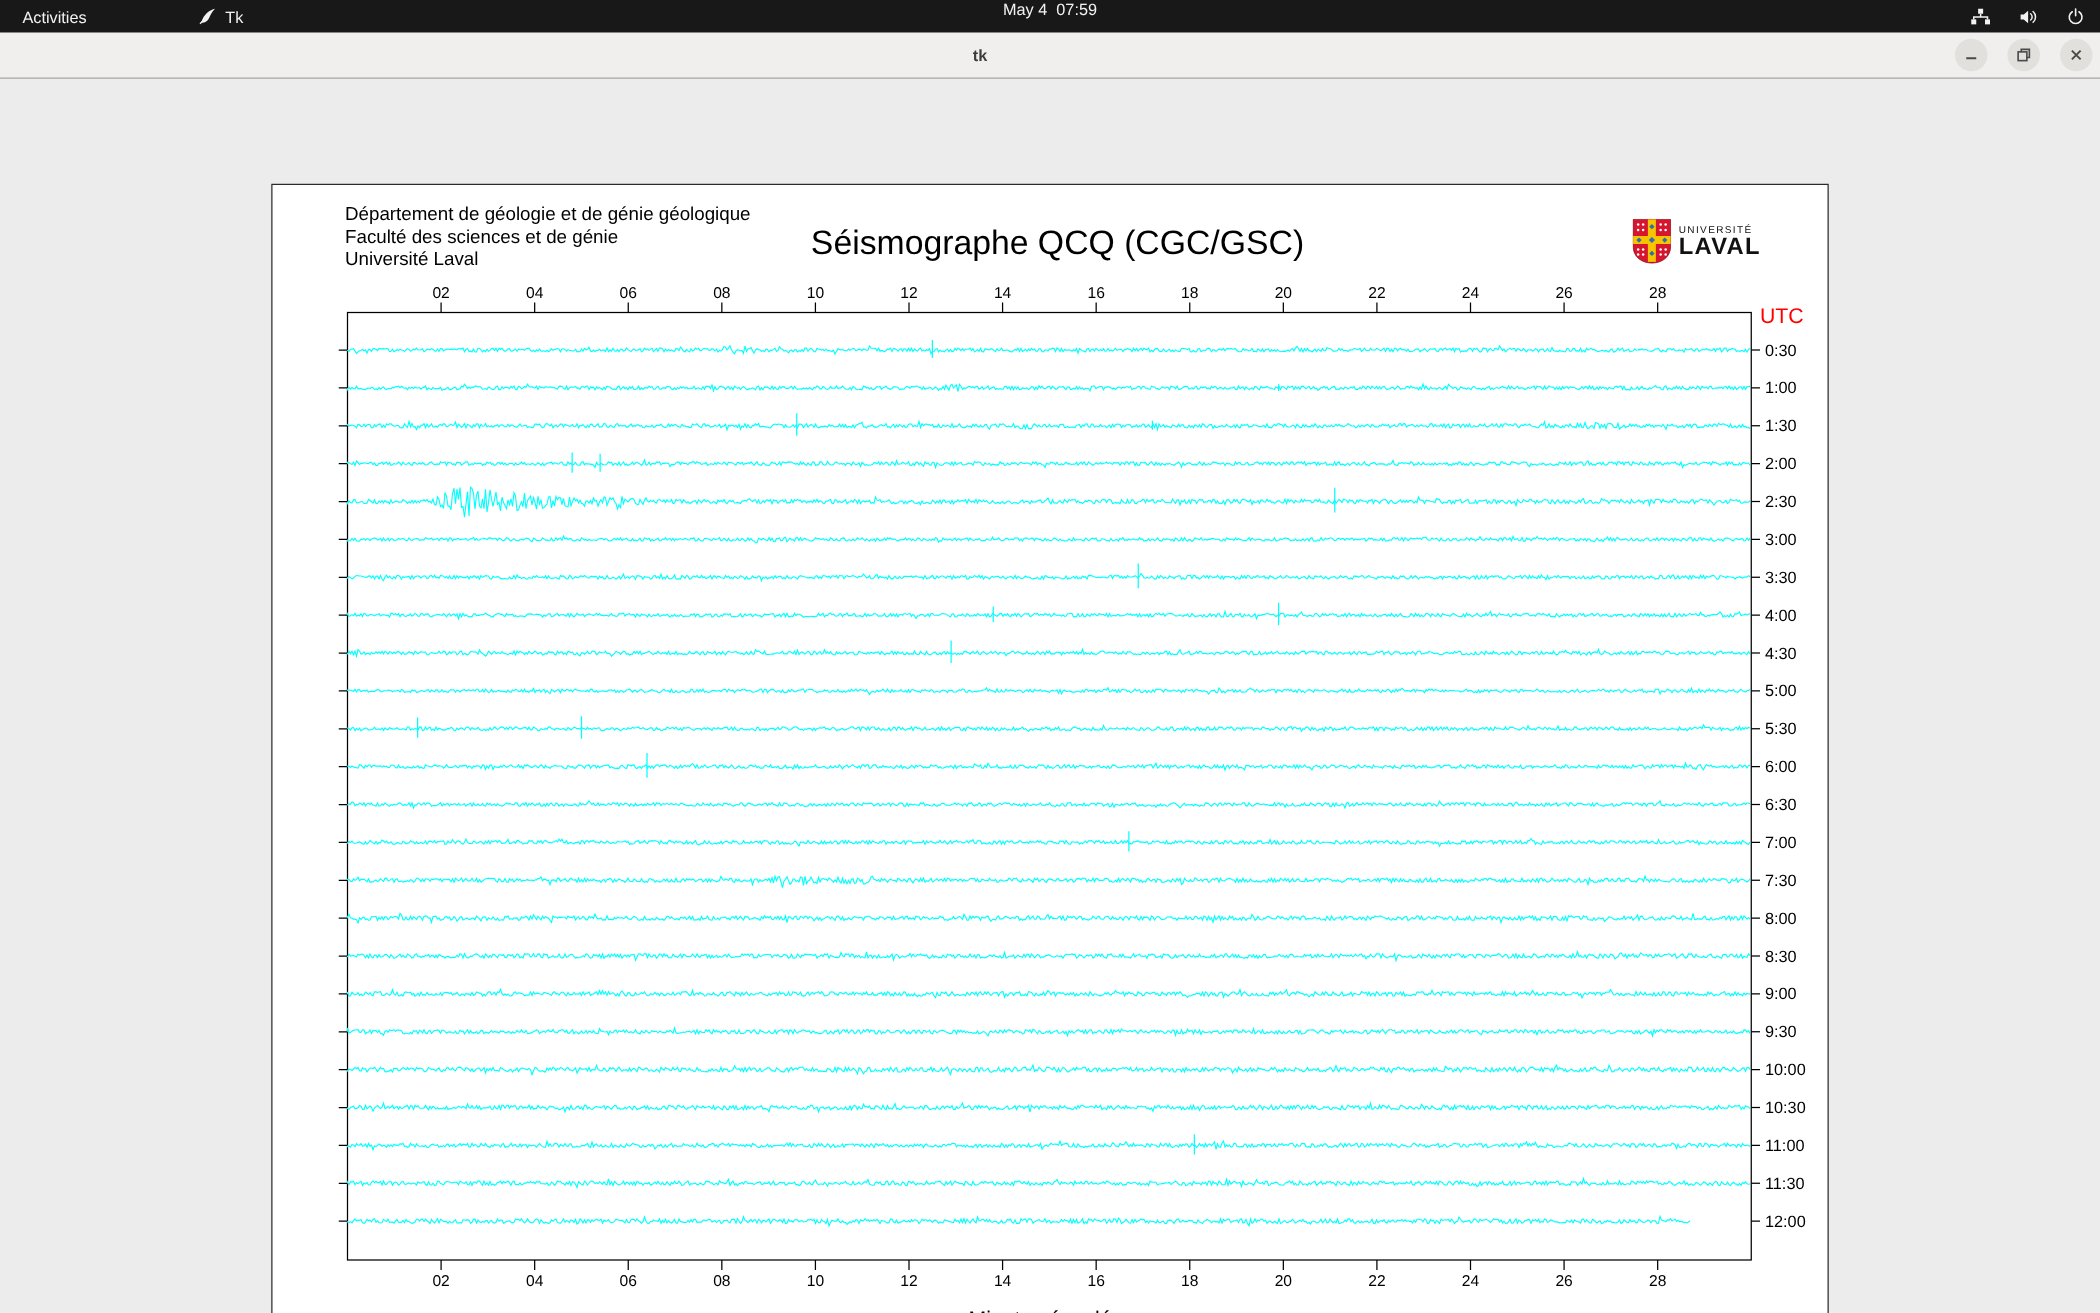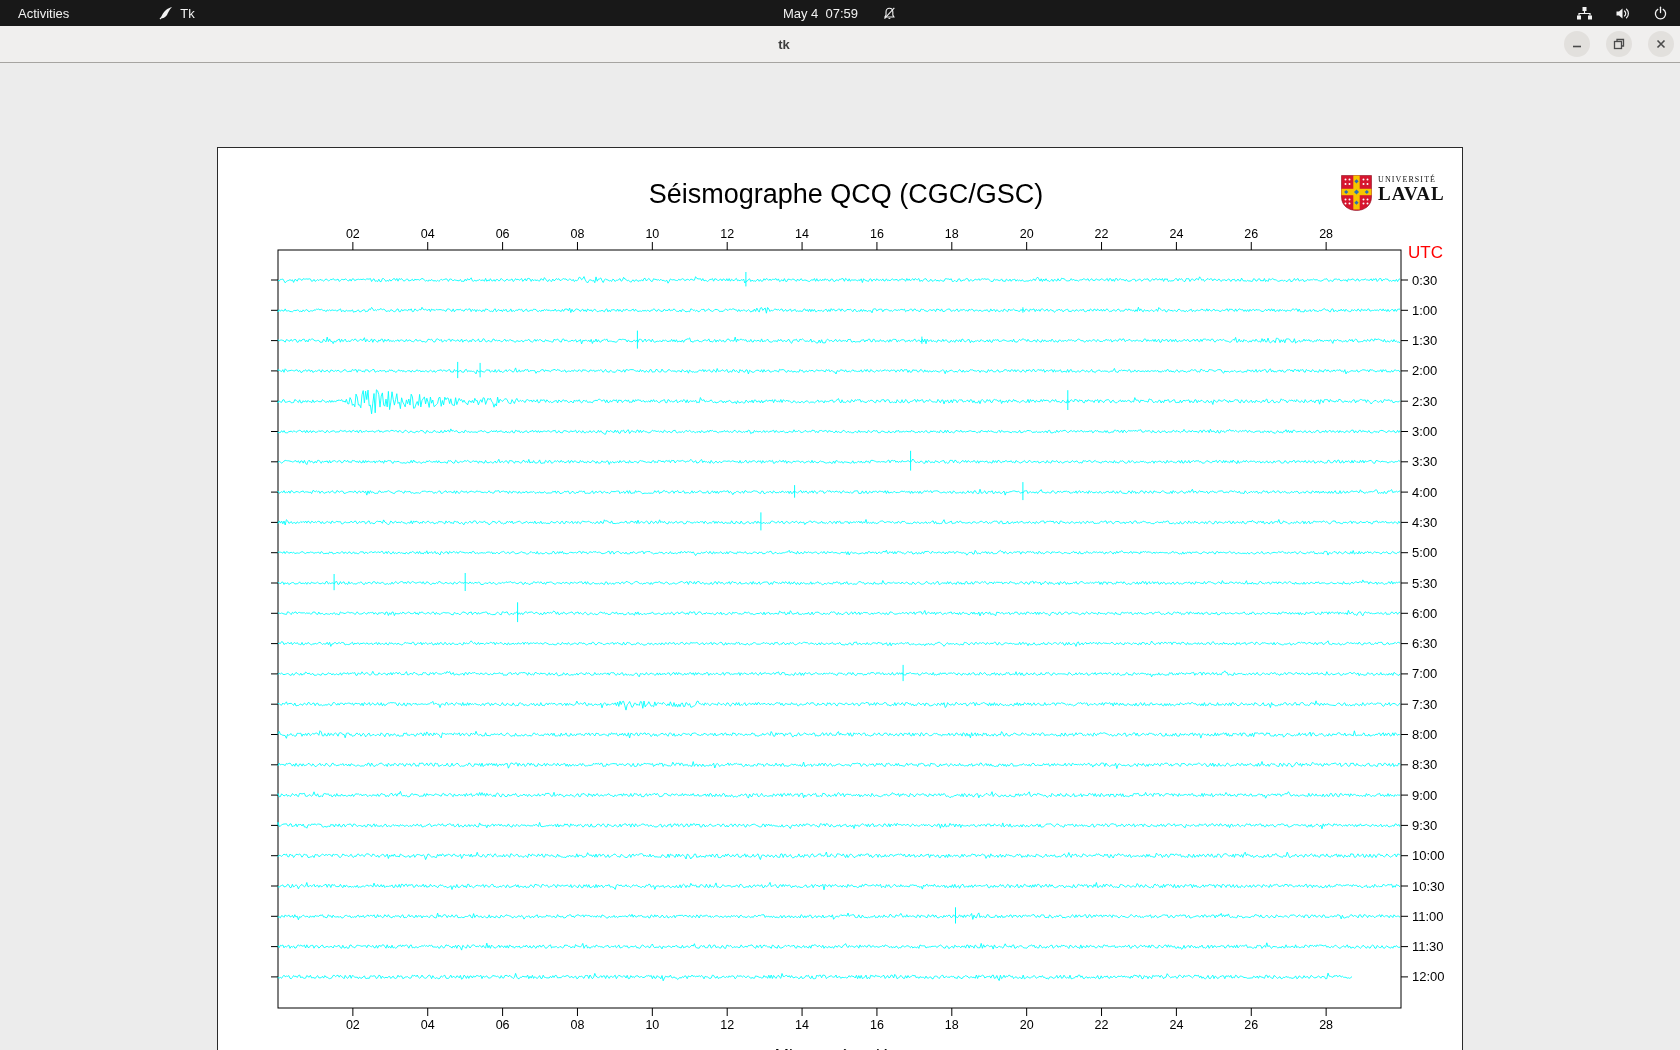--- a/index.html
+++ b/index.html
@@ -6,21 +6,21 @@
   html,body { width:1680px; height:1050px; overflow:hidden; background:#ececec;
               font-family:"Liberation Sans", sans-serif; }
 
   
   .topbar { position:absolute; left:0; top:0; width:1680px; height:42px;
             background:#181818; color:#f2f2f2; font-size:13px; }
   .topbar .left { position:absolute; left:0; top:0; height:26px; display:flex; align-items:center; }
   .tb-activities { padding:0 18px; height:26px; display:flex; align-items:center; }
   .tb-app { display:flex; align-items:center; gap:7px; margin-left:72px; }
   .tb-center { position:absolute; left:50%; top:0; transform:translateX(-50%);
-               height:26px; display:flex; align-items:center; gap:24px; }
+               height:26px; display:flex; align-items:center; gap:24px;flex-direction:column; }
   .tb-clock { white-space:pre; }
   .tb-right { position:absolute; right:12px; top:0; height:26px; display:flex;
               align-items:center; gap:22px; }
   .tb-icon { display:flex; align-items:center; }
 
   
   .titlebar { position:absolute; left:0; top:26px; width:1680px; height:37px;
               background:#f0efee; border-bottom:1px solid #a6a4a1; }
   .win-title { position:absolute; left:784px; top:0; height:36px; transform:translateX(-50%);
                display:flex; align-items:center; font-size:13px; font-weight:700; color:#3d3d3d; }
@@ -30,21 +30,21 @@
 
   
   .content { position:absolute; left:0; top:64px; width:1680px; height:986px; background:#ececec; }
   .canvas { position:absolute; left:217px; top:83px; width:1246px; height:963px;
             background:#ffffff; border:1px solid #2b2b2b; }
   .hdr { position:absolute; left:58px; top:15px; font-size:15px; line-height:18px; color:#000; }
   .plot-title { position:absolute; left:628px; top:31px; transform:translateX(-50%);
                 font-size:27px; color:#000; white-space:nowrap; }
   .xlabel { position:absolute; left:623px; top:898px; transform:translateX(-50%);
             font-size:17px; color:#000; white-space:nowrap; }
-  .logo { position:absolute; left:1123px; top:27px; display:flex; align-items:flex-start; gap:6px;font-family:Liberation Serif, serif; }
+  .logo { position:absolute; left:1088px; top:27px; display:flex; align-items:center; gap:6px; }
   .logo-text .small { font-size:8px; letter-spacing:1.1px; color:#111; }
   .logo-text .large { font-size:19px; font-weight:700; letter-spacing:1px; color:#111; line-height:19px; }
   #plot-svg { position:absolute; left:0; top:0; }
   #plot-svg text { font-family:"Liberation Sans", sans-serif; }
 </style>
 </head>
 <body>
 
 <div class="topbar">
   <div class="left">
@@ -113,20 +113,25 @@
       <svg width="12" height="12" viewBox="0 0 12 12">
         <path d="M2.5 2.5 L9.5 9.5 M9.5 2.5 L2.5 9.5" stroke="#4a4a4a" stroke-width="1.6"></path>
       </svg>
     </div>
   </div>
 </div>
 
 <div class="content">
   <div class="canvas">
 
+    <div class="hdr">
+      <div>Département de géologie et de génie géologique</div>
+      <div>Faculté des sciences et de génie</div>
+      <div>Université Laval</div>
+    </div>
 
     <div class="plot-title">Séismographe QCQ (CGC/GSC)</div>
 
     <div class="logo">
       <svg width="31" height="36" viewBox="0 0 31 36">
         <path d="M0.5,0.5 H30.5 V22 C30.5,31 23,35.5 15.5,35.5 C8,35.5 0.5,31 0.5,22 Z" fill="#d6152e" stroke="#8c0d1e" stroke-width="0.6"></path>
         <rect x="12.3" y="0.5" width="6.4" height="34" fill="#f6c500"></rect>
         <rect x="0.5" y="13.8" width="30" height="6.4" fill="#f6c500"></rect>
         <g fill="#2a6db4">
           <path d="M15.5 14.6 L18 17 L15.5 19.4 L13 17 Z"></path>

